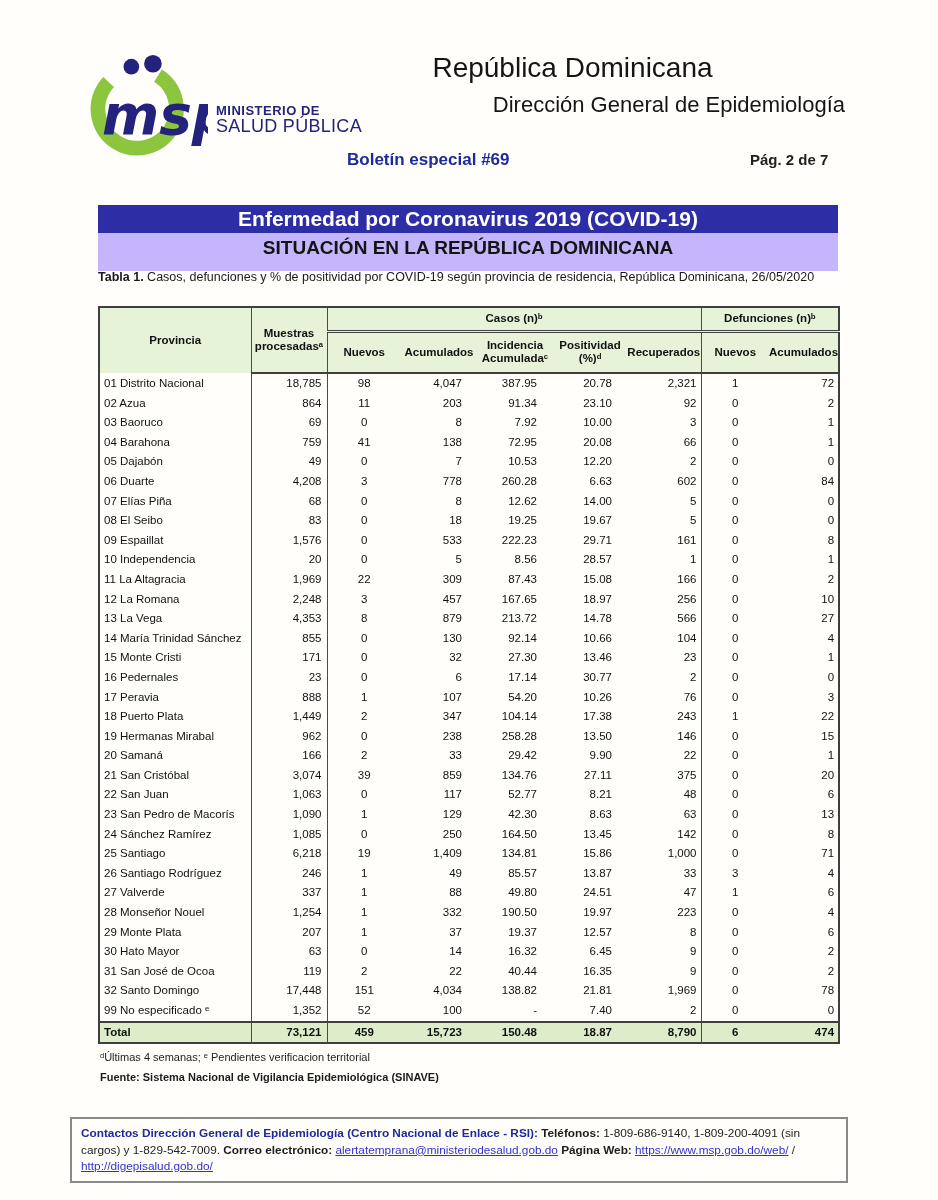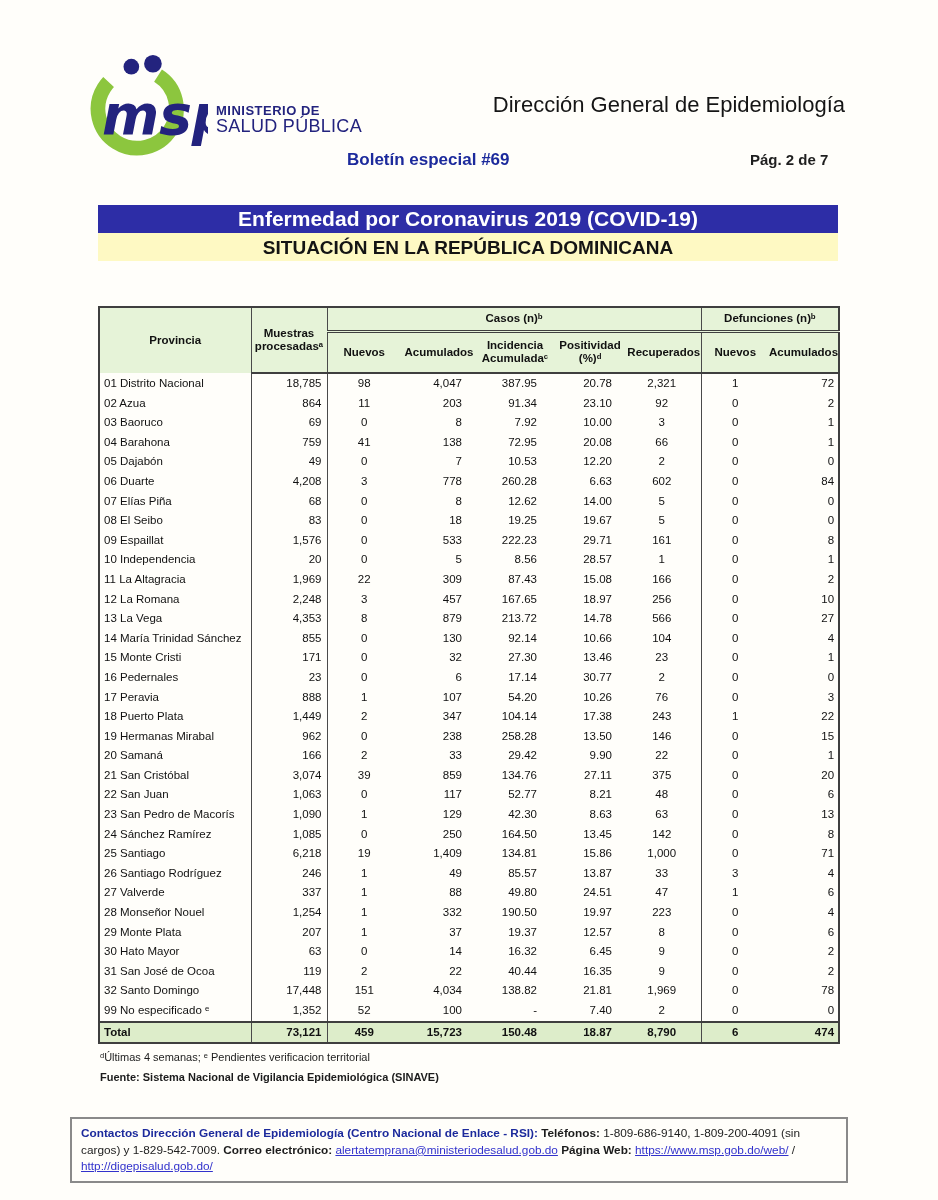--- a/index.html
+++ b/index.html
@@ -15,40 +15,40 @@
   .ministry .m1 { font-size:13px; font-weight:bold; letter-spacing:0.5px; }
   .ministry .m2 { font-size:18px; font-weight:normal; letter-spacing:0.3px; }
   .title1 { position:absolute; left:300px; top:52px; width:545px; text-align:center; font-size:28px; color:#151515; }
   .title2 { position:absolute; left:300px; top:92px; width:545px; text-align:right; font-size:22px; color:#151515; }
   .bulletin { position:absolute; left:347px; top:150px; font-size:17px; font-weight:bold; color:#1c2a9c; }
   .fecha-block { position:absolute; left:558px; top:142px; width:170px; text-align:center; font-weight:bold; font-size:13.5px; line-height:17px; color:#1f1f1f; }
   .pag { position:absolute; left:750px; top:151px; font-size:15px; font-weight:bold; color:#1f1f1f; }
   
   .banner1 { position:absolute; left:98px; top:205px; width:740px; height:28px; background:#2d2da6;
              color:#ffffff; font-weight:bold; font-size:21px; text-align:center; line-height:27px; }
-  .banner2 { position:absolute; left:98px; top:233px; width:740px; height:28px; background:#fef9c3;
+  .banner2 { position:absolute; left:98px; top:233px; width:740px; height:38px; background:#c4b5fd;
              color:#141414; font-weight:bold; font-size:19px; text-align:center; line-height:30px; }
   .caption { position:absolute; left:98px; top:269px; width:744px; font-size:12.5px; line-height:16px; color:#1a1a1a; }
   .caption b { font-weight:bold; }
   
   table.dtable { position:absolute; left:98px; top:306px; width:740px; border-collapse:collapse;
                  table-layout:fixed; border:2px solid #3f3f3f; font-size:11.5px; color:#111; }
   .dtable th { background:#e6f3d8; font-weight:bold; vertical-align:middle; text-align:center; line-height:13px; }
   .dtable th.group { height:24px; border-bottom:3px double #3f3f3f; }
   .dtable th.sub  { height:42px; border-bottom:2px solid #3f3f3f; }
   .dtable th.span2 { border-bottom:2px solid #3f3f3f; }
   .dtable td { height:19.6px; line-height:19.6px; white-space:nowrap; overflow:hidden; }
   .br { border-right:1.5px solid #4a4a4a; }
   .c0 { text-align:left;  padding-left:4px; }
   .c1 { text-align:right; padding-right:5px; }
   .c2 { text-align:center; }
   .c3 { text-align:right; padding-right:15px; }
   .c4 { text-align:right; padding-right:16px; }
   .c5 { text-align:right; padding-right:15px; }
-  .c6 { text-align:center; padding-right:4px;margin-top:8px; }
+  .c6 { text-align:right; padding-right:4px;margin-top:8px; }
   .c7 { text-align:center; }
   .c8 { text-align:right; padding-right:4px; }
   tr.total td { font-weight:bold; background:#ddedca; border-top:2px solid #3f3f3f; }
   
   .footnotes { position:absolute; left:100px; top:1048px; width:740px; font-size:11px; line-height:19.5px; color:#1c1c1c; }
   .fuente { font-weight:bold; }
   
   .contact-box { position:absolute; left:70px; top:1117px; width:778px; border:2px solid #8a8a8a;
                  padding:6px 9px; font-size:11.8px; line-height:16.5px; color:#1c1c1c; background:#fffefa; }
   .navy-b { color:#1c2a9c; font-weight:bold; }
@@ -66,28 +66,30 @@
       <circle cx="42" cy="15" r="8" fill="#23237e"></circle>
       <circle cx="64" cy="12" r="9" fill="#23237e"></circle>
       <text x="12" y="84" font-family="DejaVu Sans, sans-serif" font-size="56" font-weight="bold" font-style="italic" fill="#23237e">msp</text>
     </svg>
     <div class="ministry">
       <div class="m1">MINISTERIO DE</div>
       <div class="m2">SALUD PÚBLICA</div>
     </div>
   </div>
 
+  <div class="title1">República Dominicana</div>
   <div class="title2">Dirección General de Epidemiología</div>
 
   <div class="bulletin">Boletín especial #69</div>
   <div class="pag">Pág. 2 de 7</div>
 
   <div class="banner1">Enfermedad por Coronavirus 2019 (COVID-19)</div>
   <div class="banner2">SITUACIÓN EN LA REPÚBLICA DOMINICANA</div>
 
+  <div class="caption"><b>Tabla 1.</b><span> Casos, defunciones y % de positividad por COVID-19 según provincia de residencia, República Dominicana, 26/05/2020</span></div>
 
   <table class="dtable">
     <colgroup>
       <col style="width:152px">
         <col style="width:76px">
         <col style="width:74px">
       <col style="width:76px">
         <col style="width:76px">
         <col style="width:74px">
       <col style="width:74px">

